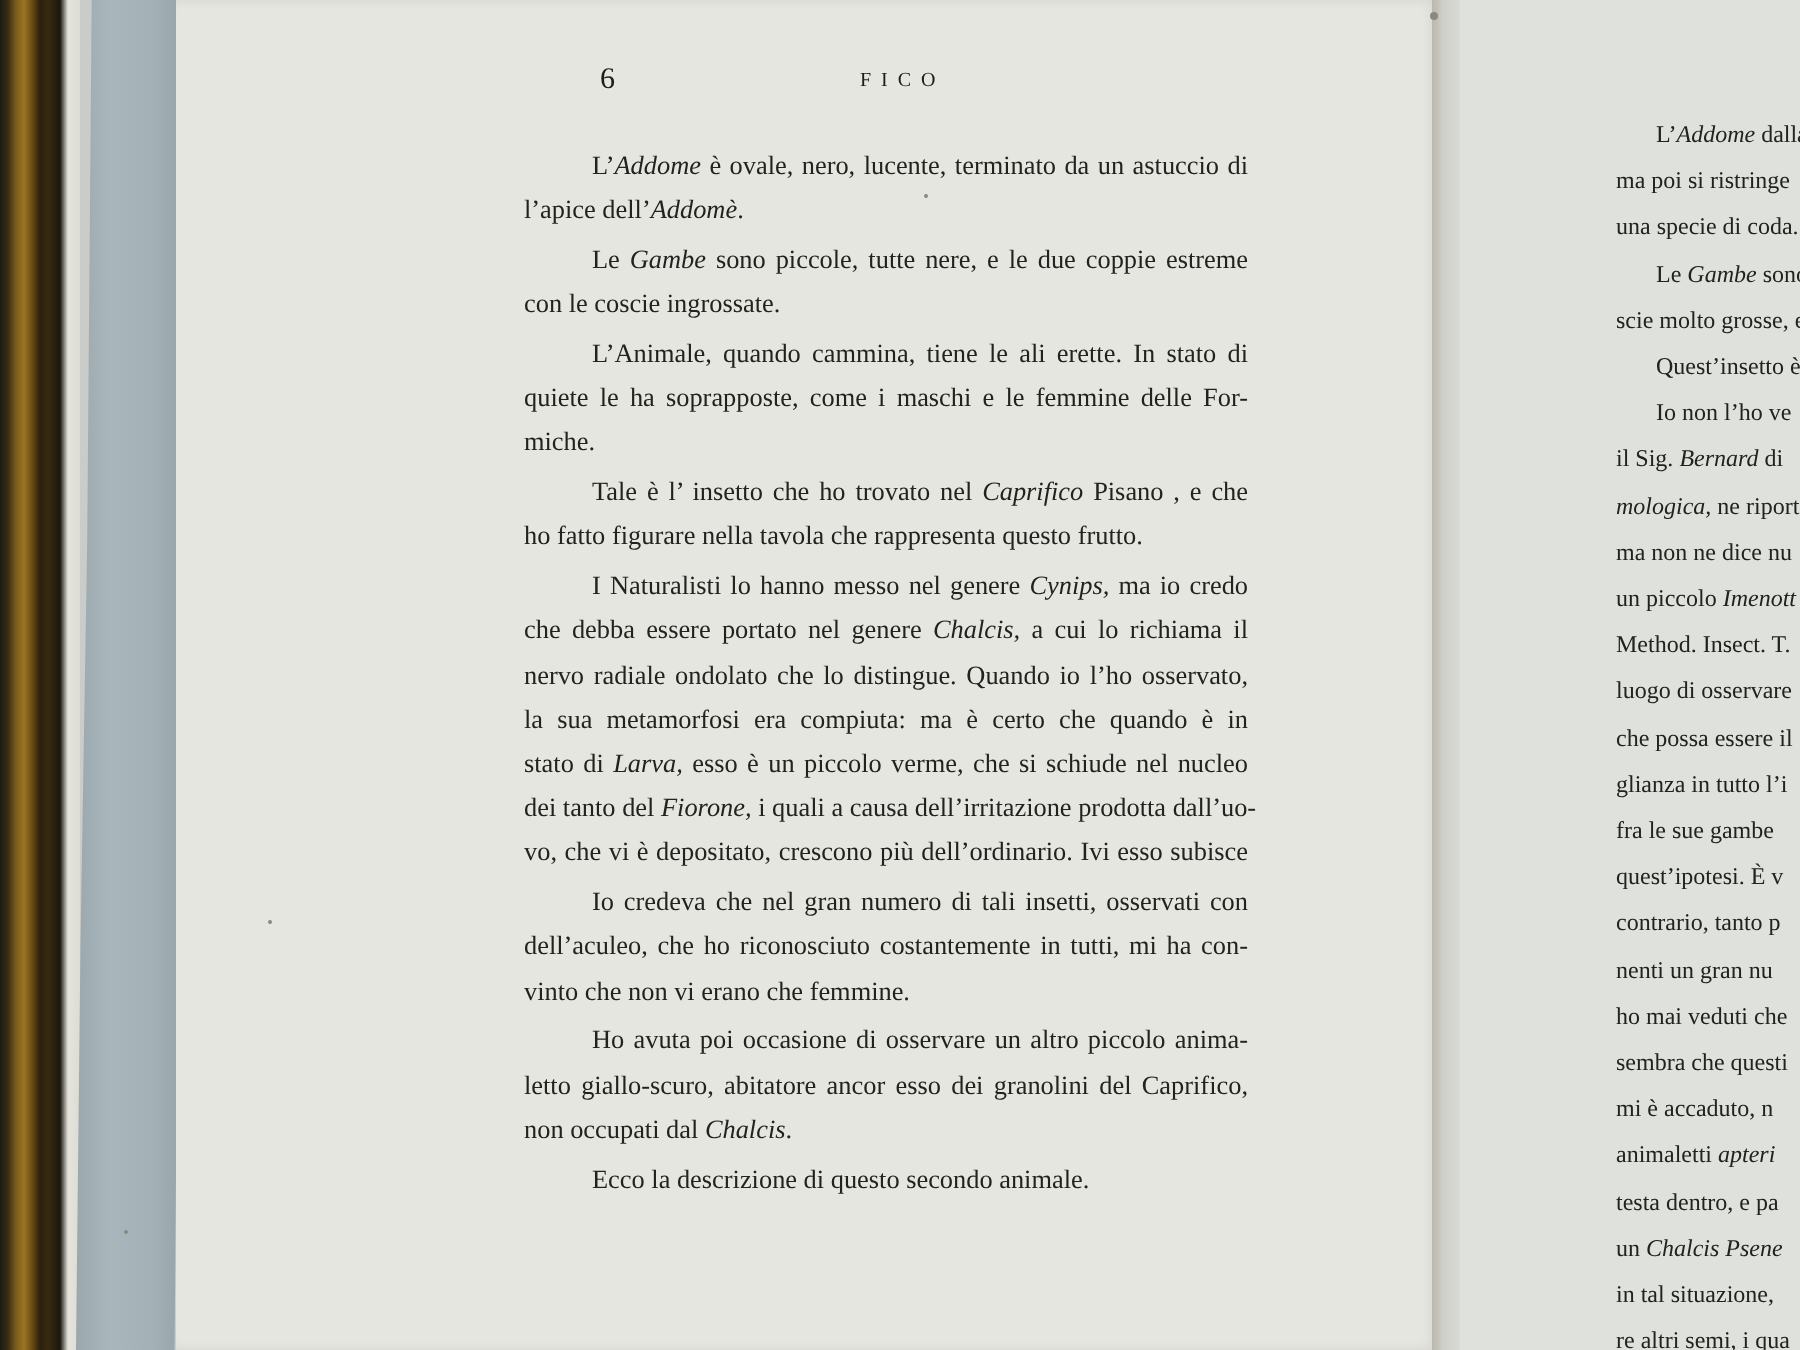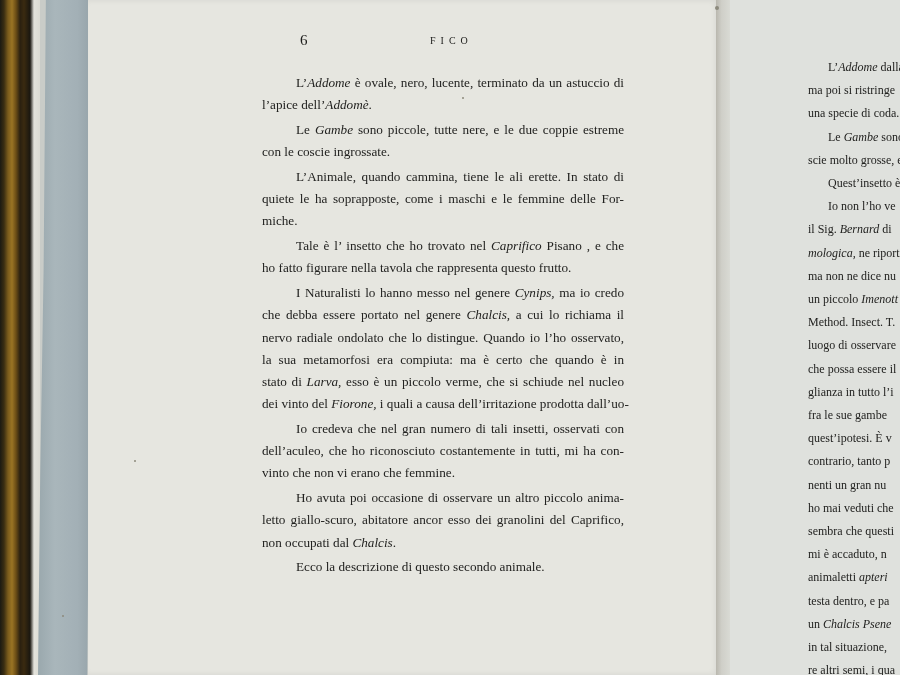--- a/index.html
+++ b/index.html
@@ -50,21 +50,22 @@
     <span class="line indent para-gap just"><span>L’Animale, quando cammina, tiene le ali erette. In stato di</span></span>
     <span class="line just"><span>quiete le ha soprapposte, come i maschi e le femmine delle For-</span></span>
     <span class="line"><span>miche.</span></span>
     <span class="line indent para-gap just"><span>Tale è l’ insetto che ho trovato nel </span><i>Caprifico</i><span> Pisano , e che</span></span>
     <span class="line"><span>ho fatto figurare nella tavola che rappresenta questo frutto.</span></span>
     <span class="line indent para-gap just"><span>I Naturalisti lo hanno messo nel genere </span><i>Cynips,</i><span> ma io credo</span></span>
     <span class="line just"><span>che debba essere portato nel genere </span><i>Chalcis,</i><span> a cui lo richiama il</span></span>
     <span class="line just"><span>nervo radiale ondolato che lo distingue. Quando io l’ho osservato,</span></span>
     <span class="line just"><span>la sua metamorfosi era compiuta: ma è certo che quando è in</span></span>
     <span class="line just"><span>stato di </span><i>Larva,</i><span> esso è un piccolo verme, che si schiude nel nucleo</span></span>
-    <span class="line just"><span>dei vinto del </span><i>Fiorone,</i><span> i quali a causa dell’irritazione prodotta dall’uo-</span></span>
+    <span class="line just"><span>dei tanto del </span><i>Fiorone,</i><span> i quali a causa dell’irritazione prodotta dall’uo-</span></span>
+    <span class="line just"><span>vo, che vi è depositato, crescono più dell’ordinario. Ivi esso subisce</span></span>
     <span class="line indent para-gap just"><span>Io credeva che nel gran numero di tali insetti, osservati con</span></span>
     <span class="line just"><span>dell’aculeo, che ho riconosciuto costantemente in tutti, mi ha con-</span></span>
     <span class="line"><span>vinto che non vi erano che femmine.</span></span>
     <span class="line indent para-gap just"><span>Ho avuta poi occasione di osservare un altro piccolo anima-</span></span>
     <span class="line just"><span>letto giallo-scuro, abitatore ancor esso dei granolini del Caprifico,</span></span>
     <span class="line"><span>non occupati dal </span><i>Chalcis</i><span>.</span></span>
     <span class="line indent para-gap"><span>Ecco la descrizione di questo secondo animale.</span></span>
     <span class="line indent para-gap"></span>
   </div>
 <div class="text right-text" id="right-text">

